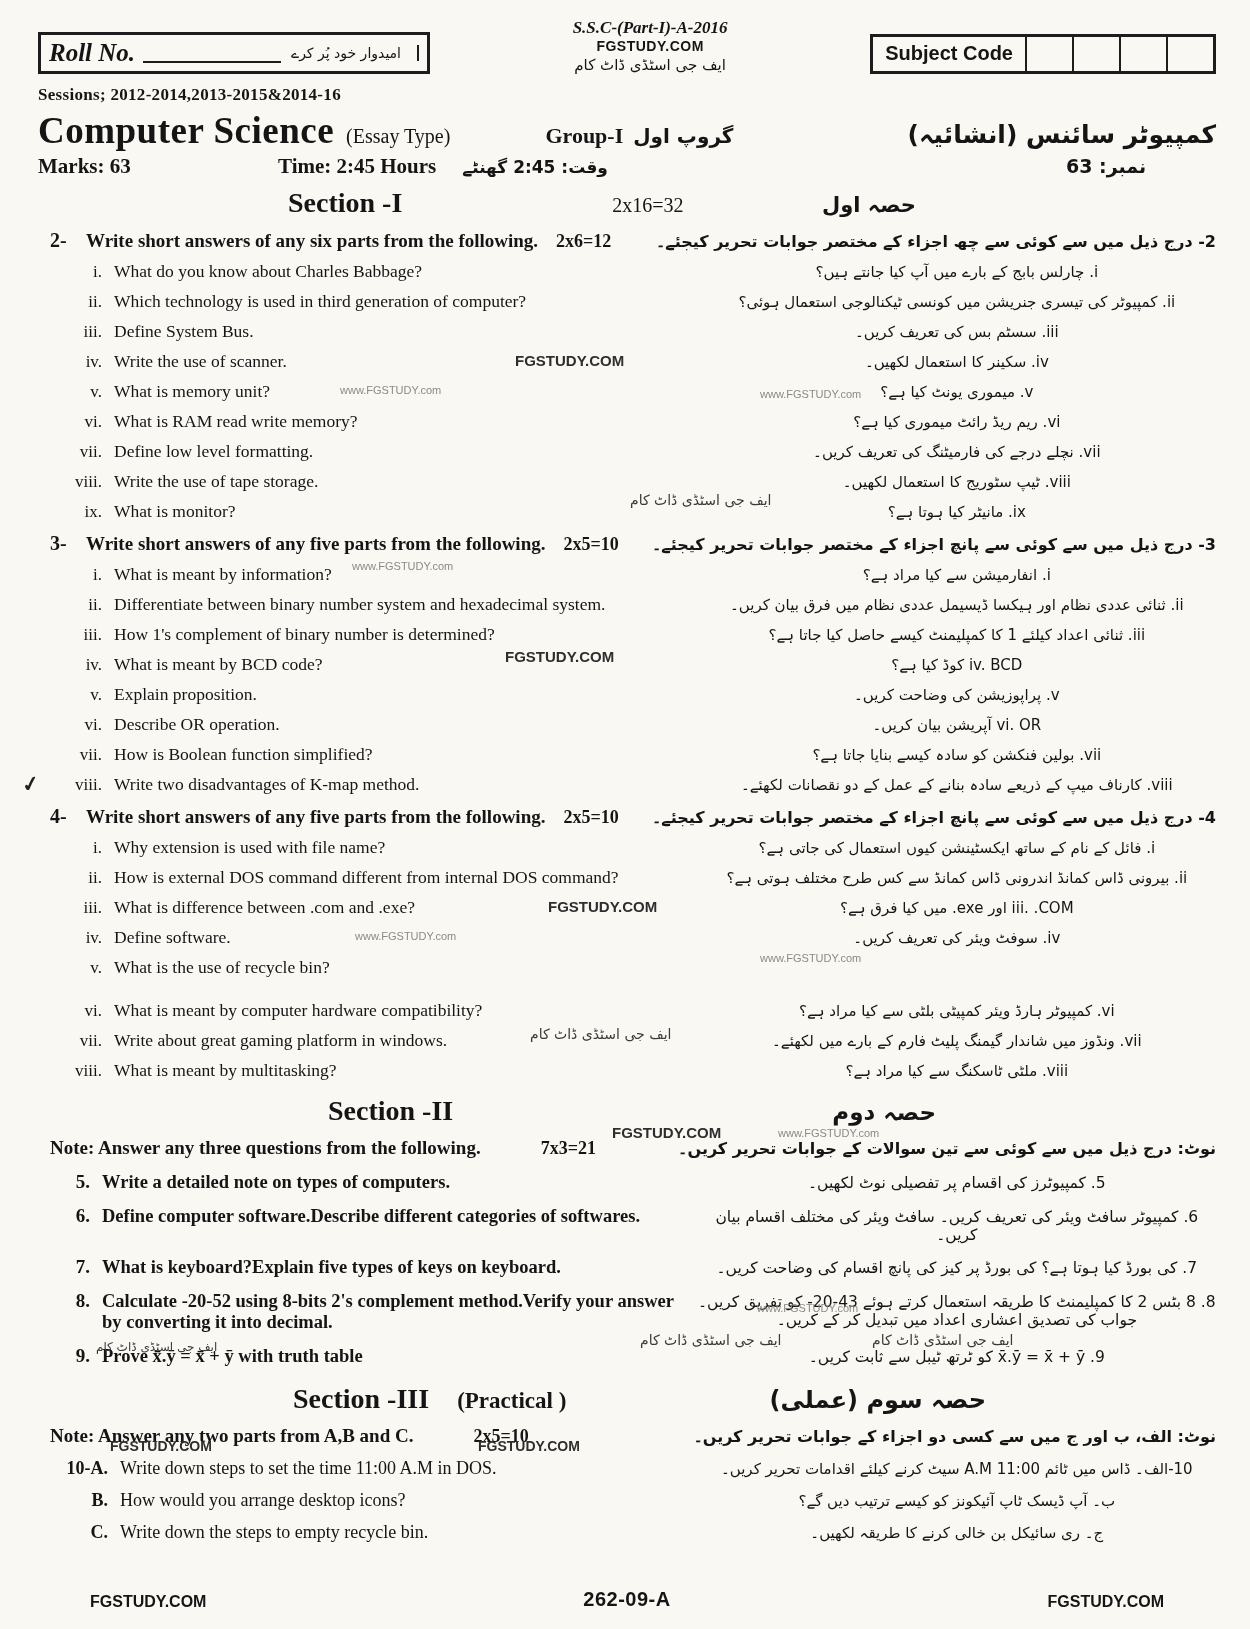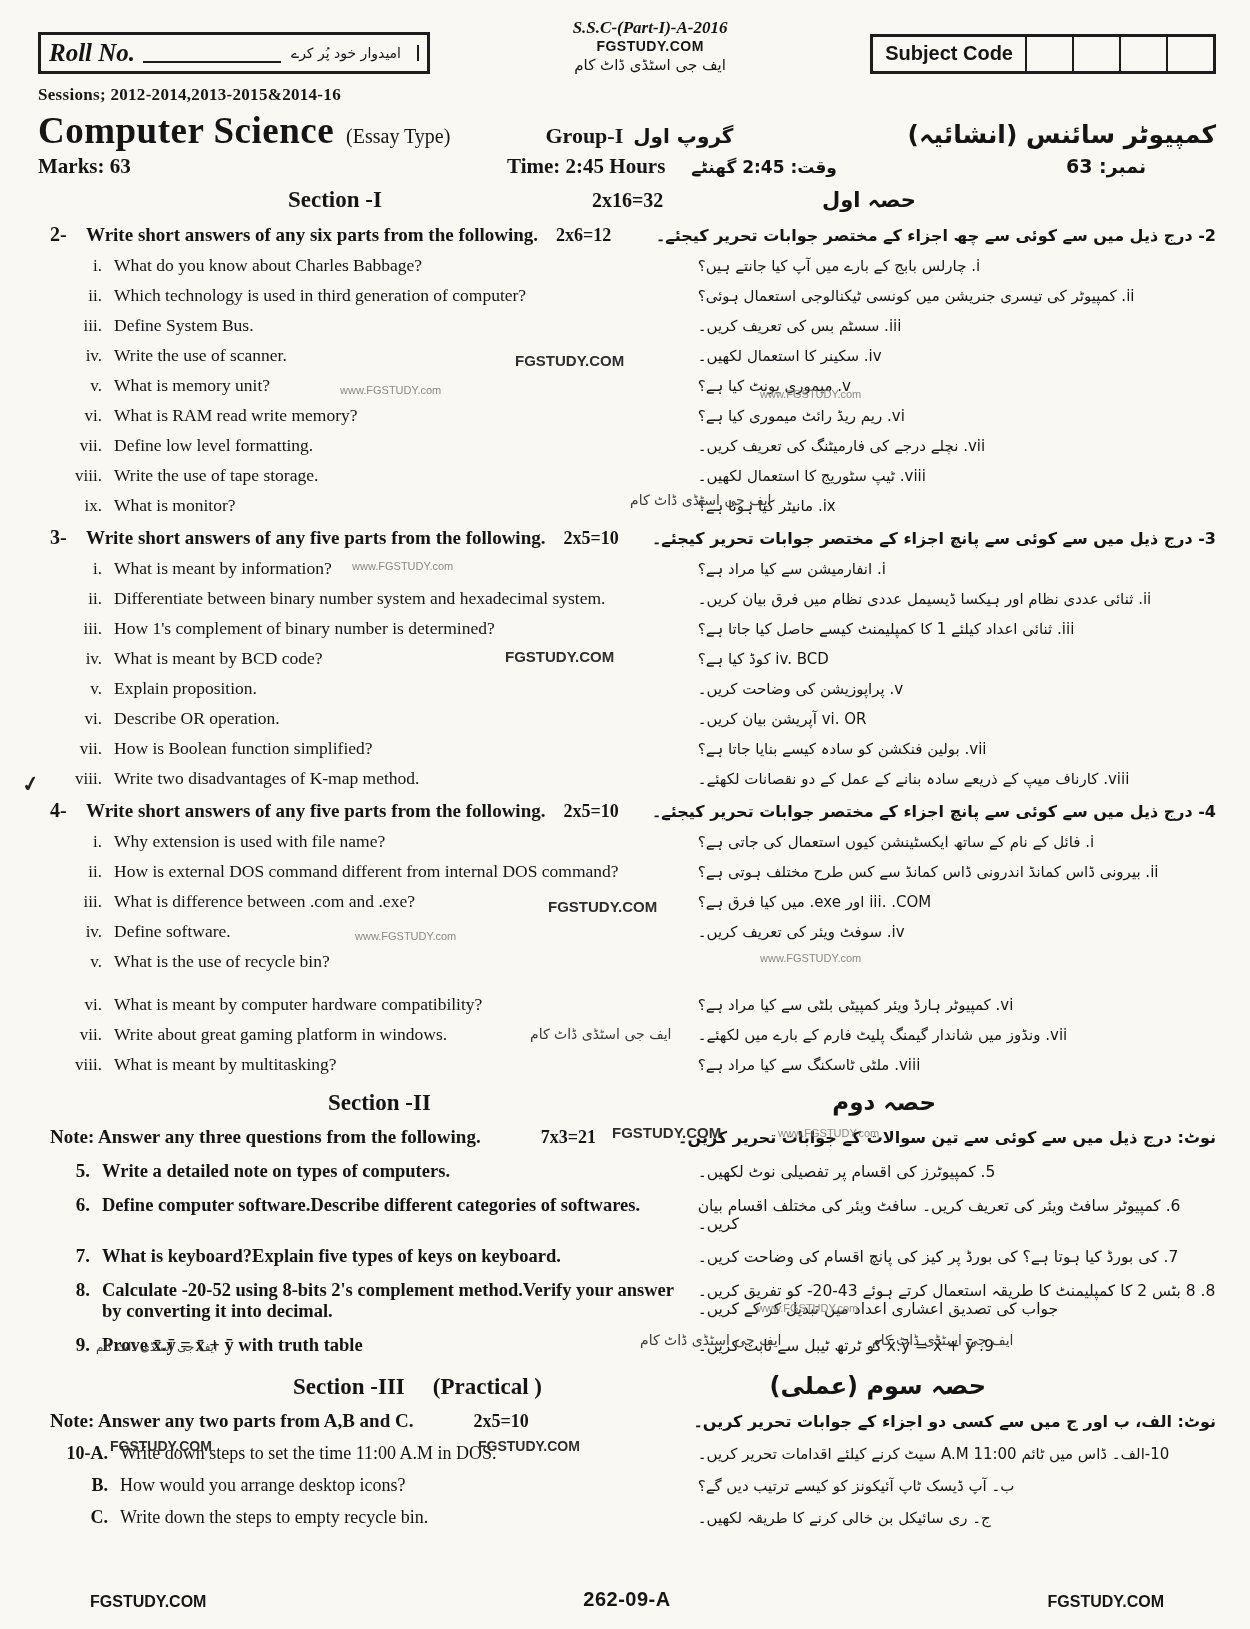--- a/index.html
+++ b/index.html
@@ -27,30 +27,30 @@
 
   
   .title-row{display:flex;align-items:baseline;margin-top:4px}
   .title-main{font-size:37px;font-weight:bold;letter-spacing:.5px;white-space:nowrap}
   .title-type{font-size:20px;margin-left:12px;white-space:nowrap}
   .title-group{font-size:22px;font-weight:bold;margin-left:95px;white-space:nowrap}
   .title-group-ur{font-size:20px;font-weight:bold;margin-left:10px}
   .title-ur{margin-left:auto;font-size:25px;font-weight:bold;padding-left:10px;white-space:nowrap}
   .meta-row{display:flex;align-items:baseline;margin-top:2px}
   .meta-marks{font-weight:bold;font-size:21px;width:240px}
-  .meta-center{flex:1;display:flex;justify-content:center;align-items:baseline;gap:26px}
+  .meta-center{flex:1;display:flex;justify-content:flex-start;align-items:baseline;gap:26px}
   .meta-time{font-weight:bold;font-size:21px}
   .meta-time-ur{font-weight:bold;font-size:17px}
   .meta-marks-ur{font-weight:bold;font-size:19px;width:150px;text-align:left}
 
   
   .sec-head{position:relative;display:flex;align-items:baseline;margin-top:8px}
-  .sec-title{font-weight:bold;font-size:23px}
+  .sec-title{font-weight:bold;font-size:28px}
   .sec-prac{font-weight:bold;font-size:23px;margin-left:28px}
-  .sec-marks{font-weight:bold;font-size:20px}
+  .sec-marks{font-weight:normal;font-size:20px}
   .sec-ur{font-weight:bold;font-size:21px}
   .sec1 .sec-title{margin-left:250px}
   .sec1 .sec-marks{margin-left:210px}
   .sec1 .sec-ur{margin-left:auto;margin-right:300px}
   .sec2{margin-top:14px}
   .sec2 .sec-title{margin-left:290px}
   .sec2 .sec-ur{margin-left:auto;margin-right:280px;font-size:23px}
   .sec3{margin-top:16px}
   .sec3 .sec-title{margin-left:255px}
   .sec3 .sec-ur{margin-left:auto;margin-right:230px;font-size:24px}
@@ -60,21 +60,21 @@
   .q-head{display:flex;align-items:baseline}
   .q-num{font-weight:bold;font-size:20px;width:48px;padding-left:12px}
   .q-text{font-weight:bold;font-size:19px;white-space:nowrap}
   .q-marks{font-weight:bold;font-size:18px;margin-left:18px}
   .q-ur{margin-left:auto;font-size:16px;font-weight:bold;text-align:right;padding-left:8px}
 
   .part-row{display:flex;align-items:baseline;margin-top:9px}
   .p-left{flex:0 0 56%;display:flex;align-items:baseline}
   .p-num{width:42px;text-align:right;margin-right:12px;margin-left:22px;font-size:17px;flex:none}
   .p-en{font-size:17.5px}
-  .p-right{flex:1;font-size:15px;text-align:left}
+  .p-right{flex:1;font-size:15px;text-align:center}
   #q4-parts .part-row:nth-child(6){margin-top:22px}
 
   
   .note-row{display:flex;align-items:baseline;margin-top:10px}
   .note-text{font-weight:bold;font-size:19px;padding-left:12px;white-space:nowrap}
   .note-marks{font-weight:bold;font-size:18px;margin-left:60px}
   .note-ur{margin-left:auto;font-size:16px;font-weight:bold;text-align:right;padding-left:8px}
   .s2-rows .p-num{font-weight:bold;font-size:19px;width:38px;margin-left:14px}
   .s2-rows .p-en{font-weight:bold;font-size:18.5px}
   .s2-rows .part-row{margin-top:12px}

